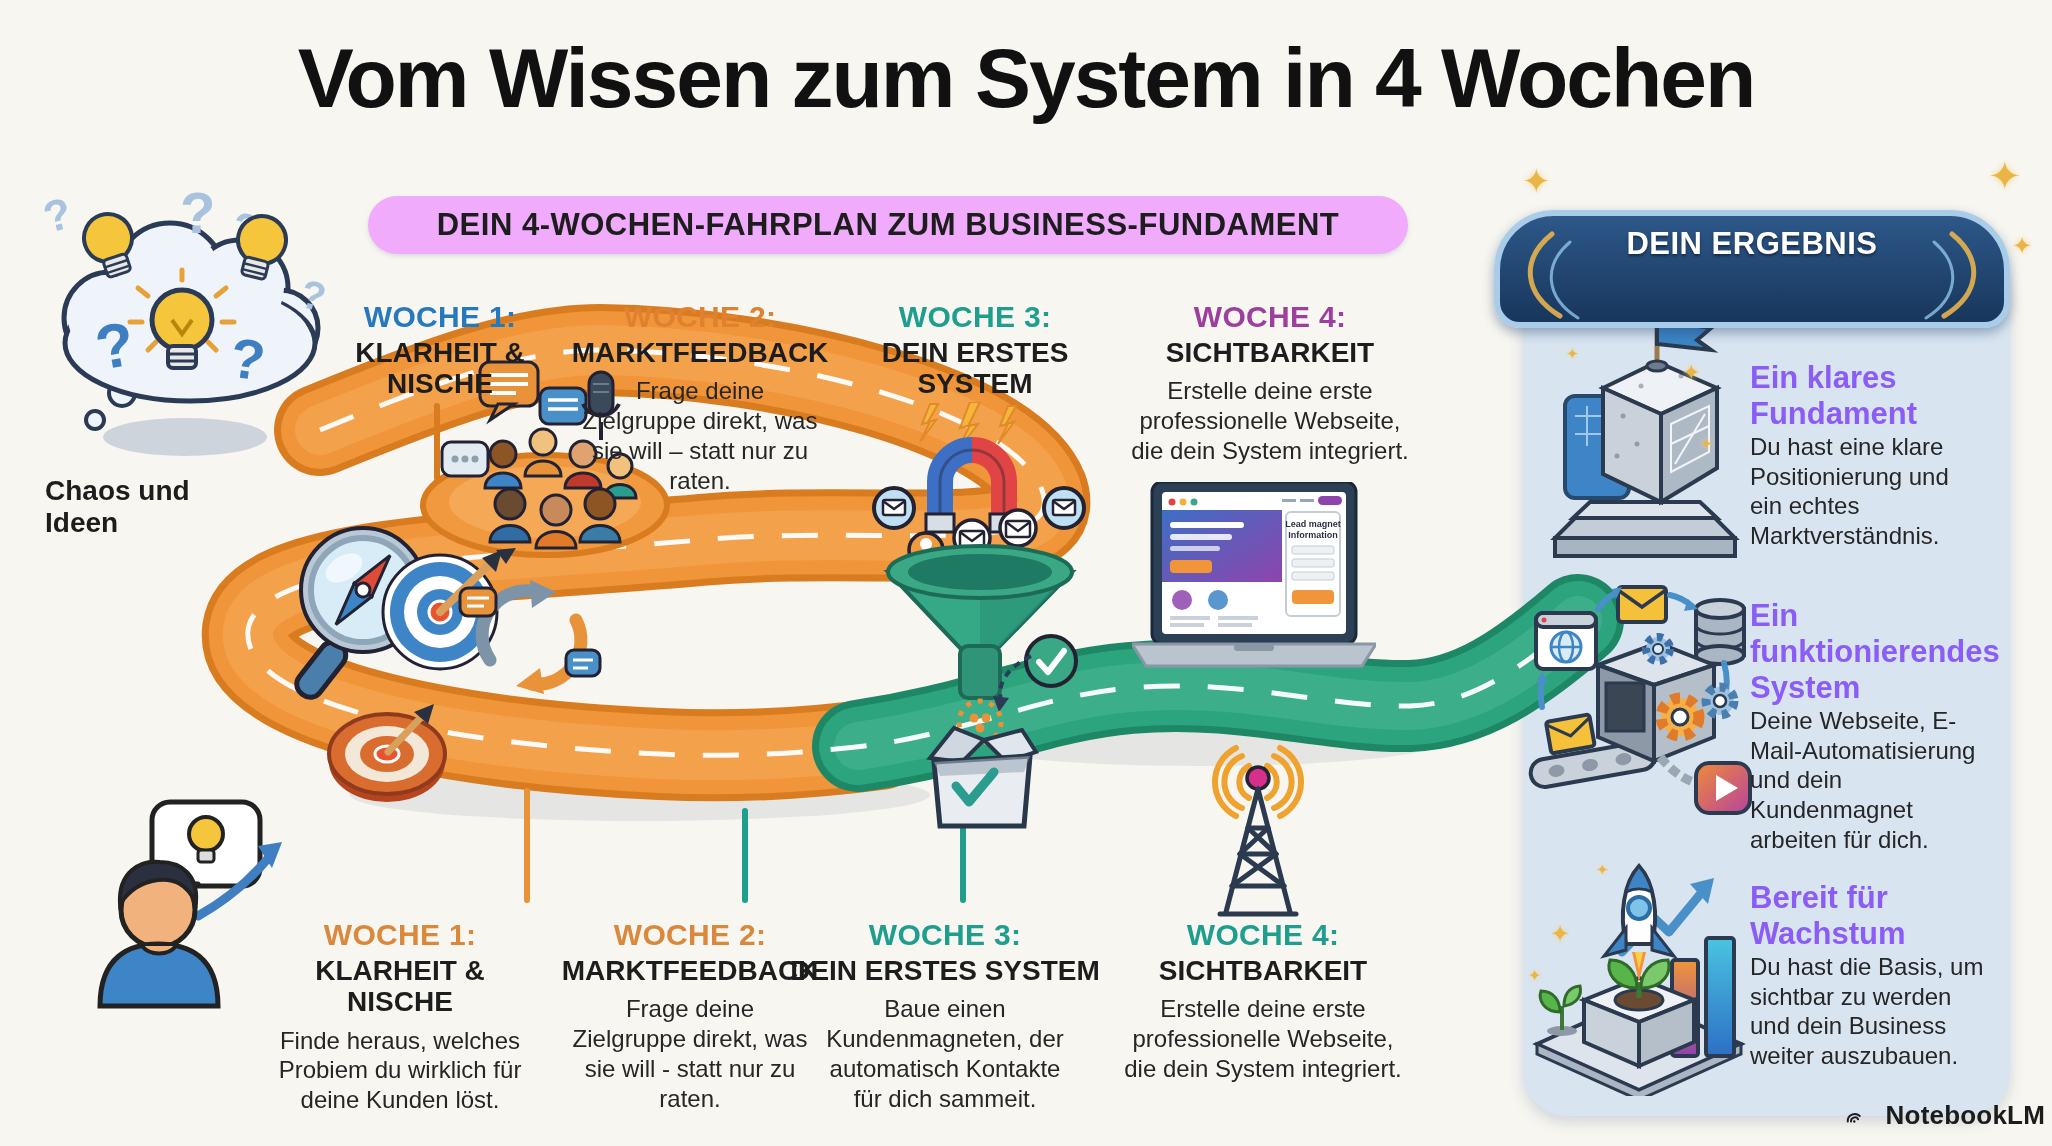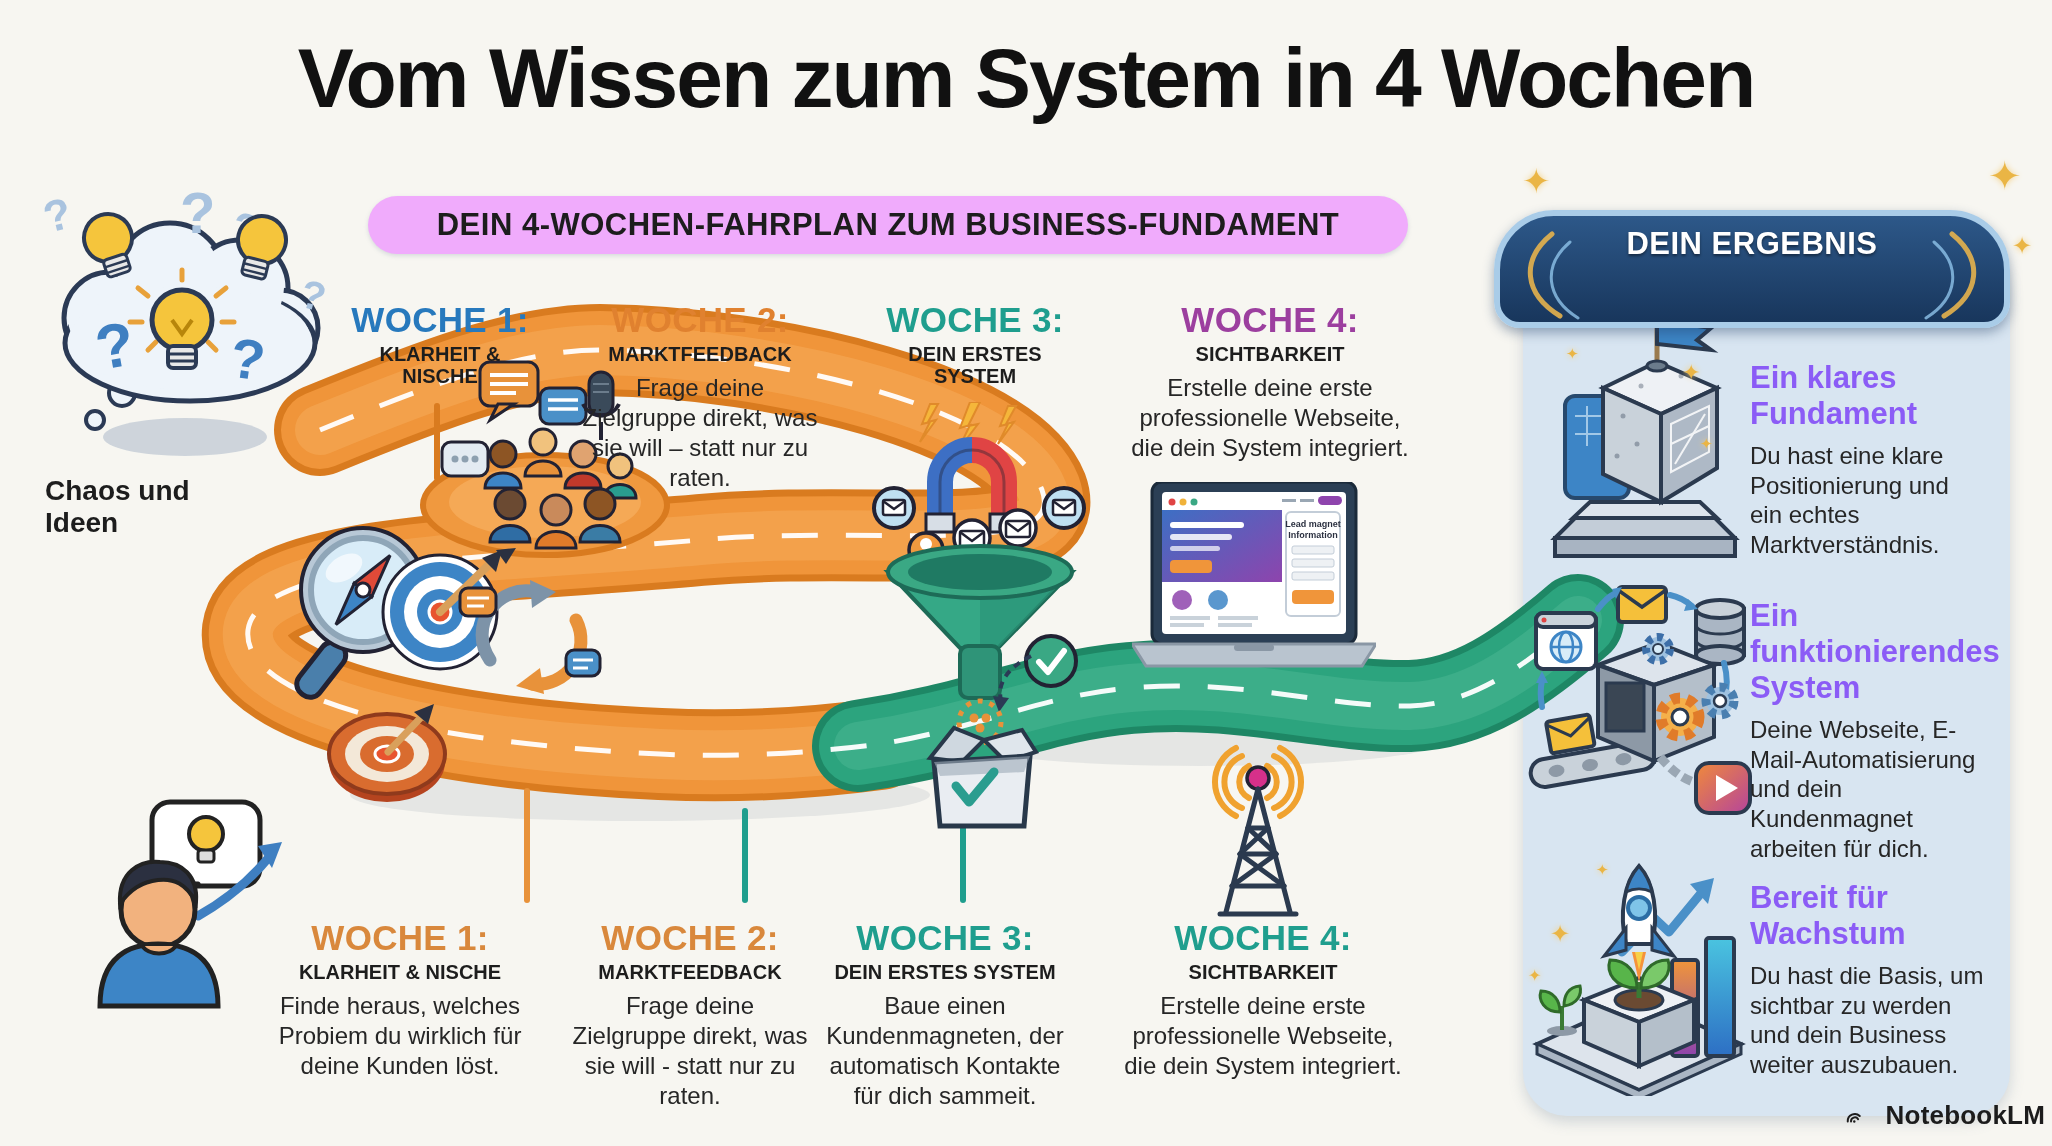--- a/index.html
+++ b/index.html
@@ -5,36 +5,36 @@
   html,body{margin:0;padding:0;background:#e9e9e6}
   .canvas{position:relative;width:2052px;height:1146px;background:#f7f6f1;overflow:hidden;
           font-family:"Liberation Sans",sans-serif;color:#1d1d1d}
   .abs{position:absolute}
   .title{position:absolute;left:0;top:30px;width:2052px;text-align:center;
          font-size:84px;font-weight:bold;letter-spacing:-2px;color:#111}
   .banner{position:absolute;left:368px;top:196px;width:1040px;height:58px;line-height:58px;
           background:#f0abfc;border-radius:30px;text-align:center;font-size:31px;font-weight:bold;
           letter-spacing:.5px;color:#1d1d1d;box-shadow:0 2px 4px rgba(120,140,160,.25)}
   .col{position:absolute;text-align:center;z-index:4}
-  .wk{font-size:35px;font-weight:bold;letter-spacing:.3px}
-  .ht{font-size:20px;font-weight:bold;color:#1d1d1d;line-height:1.12;margin-top:3px}
+  .wk{font-size:30px;font-weight:bold;letter-spacing:.3px}
+  .ht{font-size:28px;font-weight:bold;color:#1d1d1d;line-height:1.12;margin-top:3px}
   .ds{font-size:24px;color:#262626;line-height:1.24;margin:8px auto 0;font-weight:normal}
   .conn{position:absolute;width:6px;border-radius:3px;z-index:2}
   .sp{position:absolute;color:#eab545;text-shadow:0 0 6px #f3d186;z-index:6;line-height:1}
   .panel-body{position:absolute;left:1523px;top:248px;width:487px;height:868px;background:#d8e5f1;
               border-radius:44px;z-index:0;box-shadow:0 6px 14px rgba(120,140,160,.3)}
   .panel-header{position:absolute;left:1494px;top:210px;width:516px;height:118px;z-index:5;
                 background:linear-gradient(#2d5889,#18365c);border-radius:60px 60px 26px 26px;
                 border:6px solid #a9cce8;box-sizing:border-box;text-align:center;
                 box-shadow:0 5px 12px rgba(30,60,100,.4)}
   .panel-header .l{color:#fff;font-size:31px;font-weight:bold;letter-spacing:.5px;
                    text-shadow:0 2px 3px rgba(0,0,0,.45);line-height:1.3}
   .panel-header .l:first-child{margin-top:8px}
   .pt{font-size:31px;font-weight:bold;color:#8b5cf6;line-height:1.16}
-  .pd{font-size:24px;color:#262626;line-height:1.24;margin-top:9px}
+  .pd{font-size:24px;color:#262626;line-height:1.24;}
   .chaos{position:absolute;left:45px;top:475px;width:180px;text-align:left;
          font-size:28px;font-weight:bold;line-height:1.15;z-index:4}
   .wm{position:absolute;left:1845px;top:1100px;width:200px;display:flex;align-items:center;gap:22px;z-index:6}
   .wm .t{font-size:26px;font-weight:bold;color:#1c1c1c;letter-spacing:.2px}
   svg{display:block}
   .z2{z-index:2}.z3{z-index:3}
 </style>
 </head>
 <body>
 

